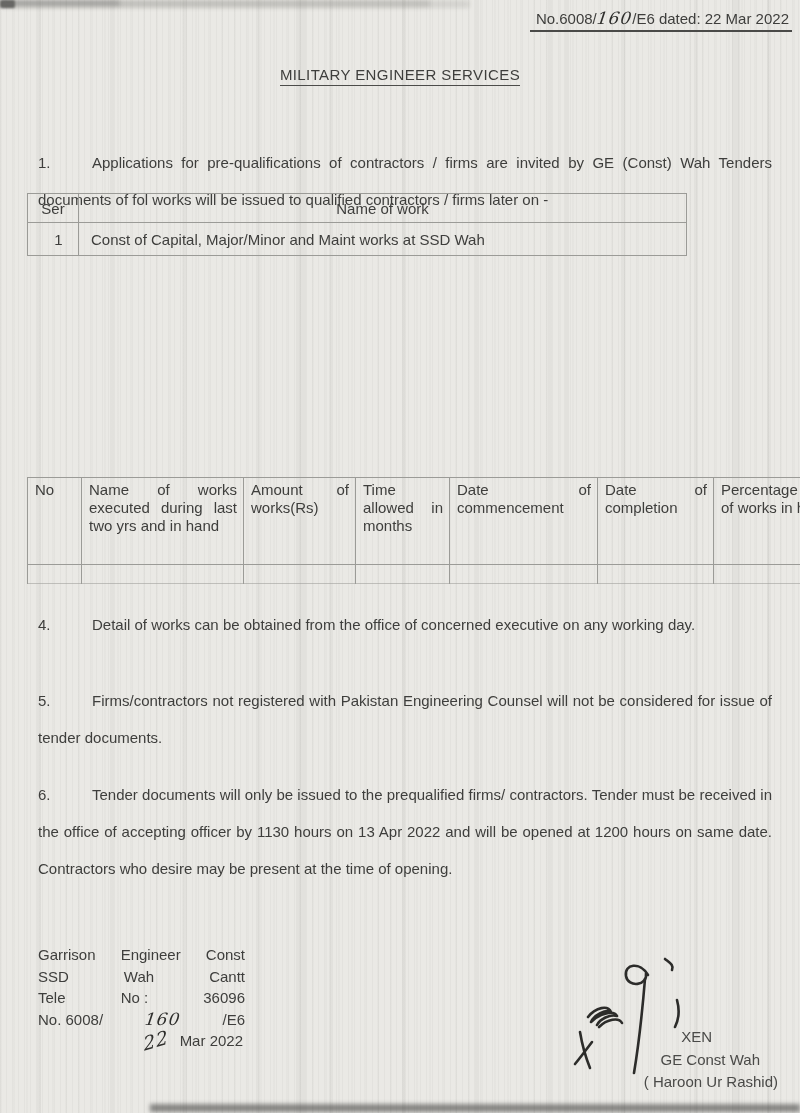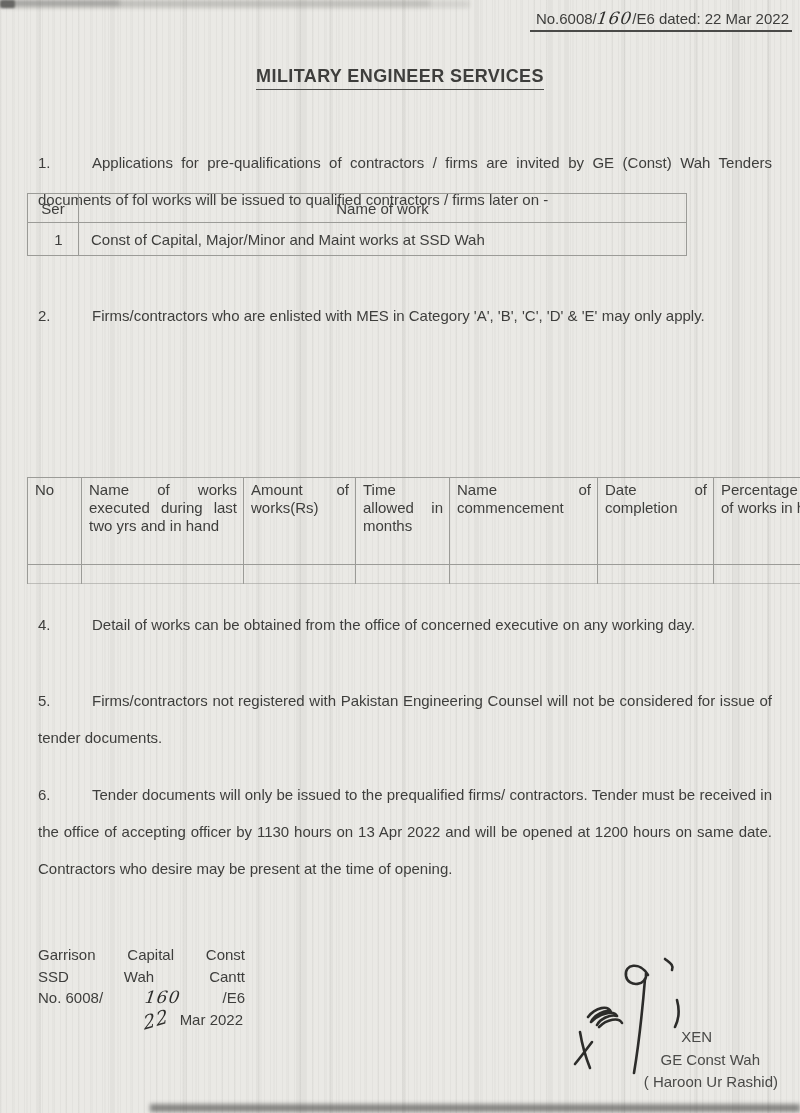--- a/index.html
+++ b/index.html
@@ -27,21 +27,21 @@
   .bottomband{bottom:1px;left:150px;right:0;height:8px;background:rgba(55,55,52,.55);filter:blur(2px);}
   .vstreak{top:0;height:100%;background:rgba(85,85,80,.05);}
   
   .ref{top:8px;right:8px;border-bottom:2px solid #4a4a48;padding:0 3px 2px 6px;white-space:nowrap;}
   .hw{font-family:"DejaVu Serif", serif;font-style:italic;display:inline-block;transform:skewX(-8deg);font-size:17px;color:#2e2e2c;letter-spacing:1px;}
   .hw-rot{font-family:"DejaVu Serif", serif;font-style:italic;display:inline-block;transform:rotate(-16deg) skewX(-10deg);font-size:19px;color:#2e2e2c;letter-spacing:1px;}
   
   .titlewrap{left:0;width:100%;text-align:center;}
   .t1{top:66px;}
   .t2{top:96px;}
-  .title{display:inline-block;font-size:18px;letter-spacing:.4px;border-bottom:1.5px solid #4c4c4a;padding-bottom:2px;font-weight:bold;}
+  .title{display:inline-block;font-size:15px;letter-spacing:.4px;border-bottom:1.5px solid #4c4c4a;padding-bottom:2px;}
   
   .para{left:38px;width:734px;line-height:37px;text-align:justify;}
   .pnum{display:inline-block;width:54px;}
   .p1{top:129px;}
   .p2{top:282px;}
   .p3{top:371px;}
   .p4{top:591px;}
   .p5{top:667px;}
   .p6{top:761px;}
   
@@ -96,31 +96,30 @@
       <th class="ser">Ser</th>
       <th class="namehdr">Name  of work</th>
     </tr>
     <tr>
       <td class="ser">1</td>
       <td>Const of Capital, Major/Minor and Maint works at SSD  Wah</td>
     </tr>
   </tbody>
     </table>
 
-  <p class="abs para p2"><span class="pnum">2.</span><span>Firms/contractors who are enlisted with MES in Category 'A', 'B', 'C', 'D' &amp; 'E' may only apply.</span></p>
 
 
   <table class="abs tbl2">
     <tbody>
         <tr>
       <th class="c0" style="width:40px">No</th>
       <th style="width:148px">Name of works executed during last two yrs and in hand</th>
       <th style="width:98px">Amount of works(Rs)</th>
       <th style="width:80px">Time allowed in months</th>
-      <th style="width:134px">Name of commencement</th>
+      <th style="width:134px">Date of commencement</th>
       <th style="width:102px">Date of completion</th>
       <th style="width:146px">Percentage progress of works in hand</th>
     </tr>
     <tr>
       <td class="empty"></td>
           <td class="empty"></td>
           <td class="empty"></td>
           <td class="empty"></td>
           <td class="empty"></td>
           <td class="empty"></td>
@@ -129,27 +128,32 @@
   </tbody>
     </table>
 
   <p class="abs para p4"><span class="pnum">4.</span><span>Detail of works can be obtained from the office of concerned executive on any working day.</span></p>
   <p class="abs para p5"><span class="pnum">5.</span><span>Firms/contractors not registered with Pakistan Engineering Counsel will not be considered for issue of tender documents.</span></p>
   <p class="abs para p6"><span class="pnum">6.</span><span>Tender documents will only be issued to the prequalified firms/ contractors. Tender must be received in the office of accepting officer by 1130 hours on 13 Apr 2022 and will be opened at 1200 hours on same date. Contractors who desire may be present at the time of opening.</span></p>
 
   <div class="abs footer">
     <div class="fline">
       <span>Garrison</span>
-        <span>Capital</span>
+        <span>Engineer</span>
         <span>Const</span>
     </div>
     <div class="fline">
       <span>SSD</span>
         <span>Wah</span>
         <span>Cantt</span>
+    </div>
+    <div class="fline">
+      <span>Tele</span>
+        <span>No :</span>
+        <span>36096</span>
     </div>
     <div class="fline">
       <span>No. 6008/</span>
         <span class="hw">160</span>
         <span>/E6</span>
     </div>
     <div class="fline5">
       <span class="hw-rot">22</span>
         <span>Mar  2022</span>
     </div>

